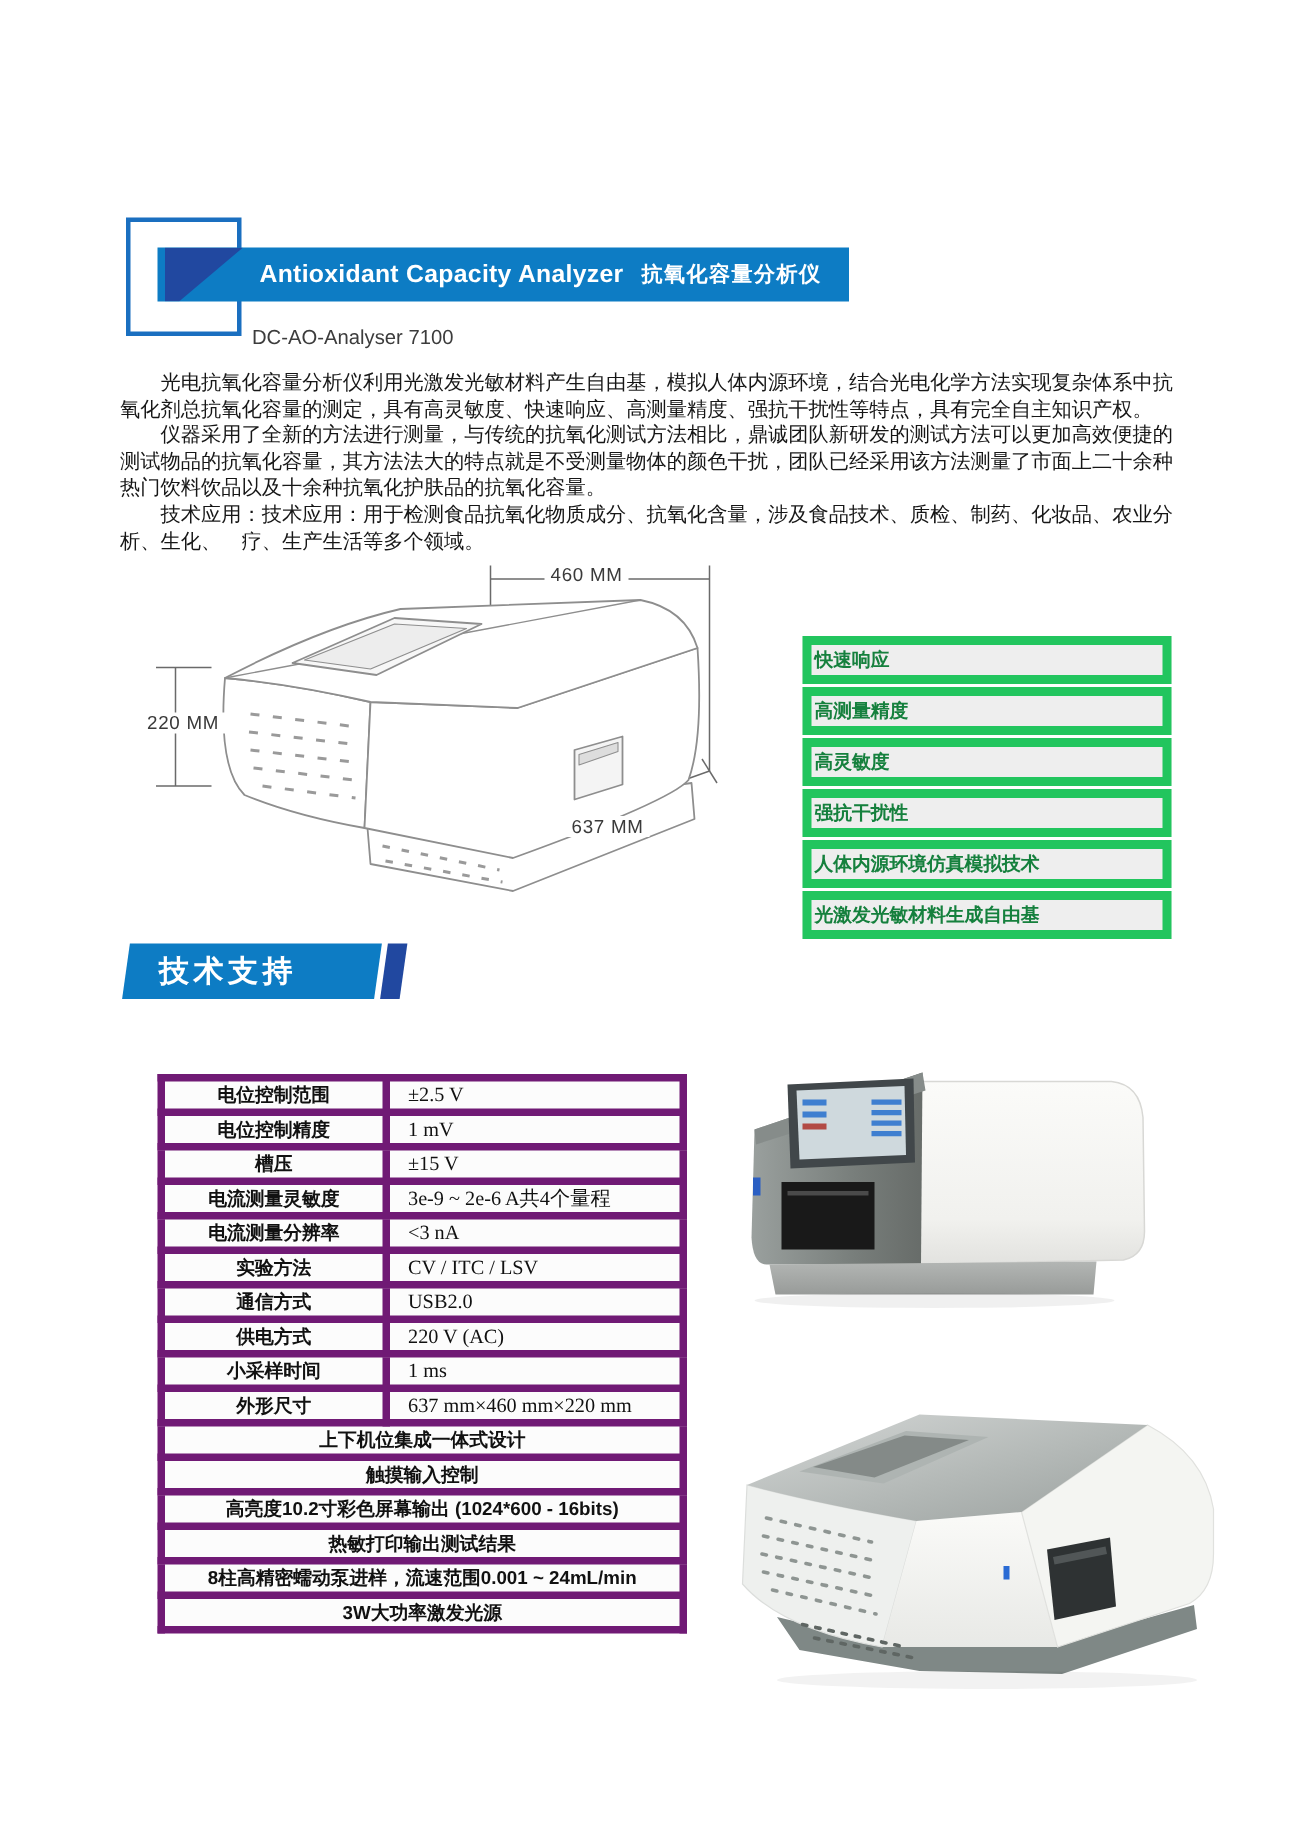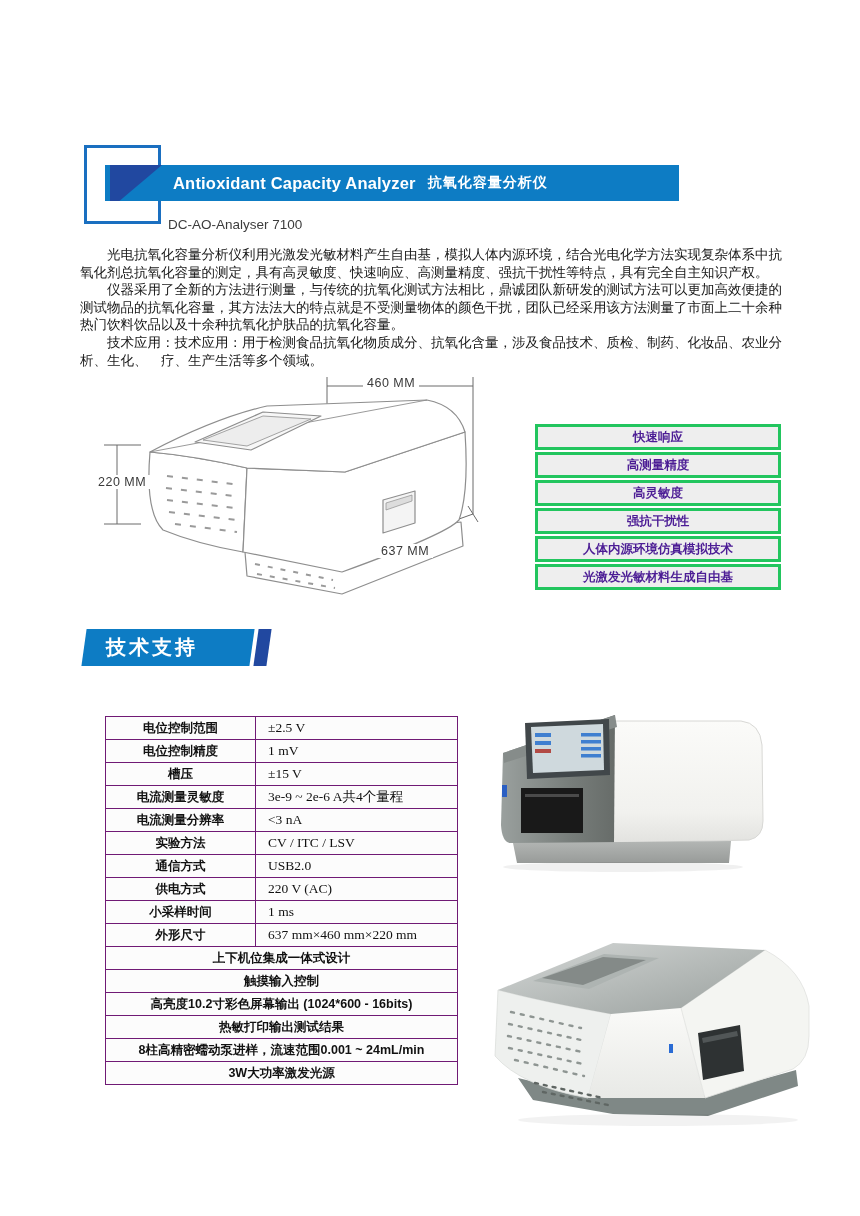--- a/index.html
+++ b/index.html
@@ -2,21 +2,21 @@
 <html><head>
 <meta charset="utf-8">
 <style>
   * { margin:0; padding:0; box-sizing:border-box; }
   html,body { background:#ffffff; }
   body { font-family:"Liberation Sans", sans-serif; color:#1c1c1c; }
   .page { position:relative; width:860px; height:1216px; background:#ffffff; overflow:hidden; }
 
   
   .hdr-square { position:absolute; left:84px; top:145px; width:77px; height:79px; border:3px solid #1a6fc0; background:#fff; }
-  .hdr-banner { position:absolute; left:105px; top:165px; width:574px; height:36px; background:#0d7cc4; }
+  .hdr-banner { position:absolute; left:105px; top:165px; width:461px; height:36px; background:#0d7cc4; }
   .hdr-banner-tri { position:absolute; left:5px; top:0; width:52px; height:100%; background:#2148a0;
                     clip-path:polygon(0 0, 100% 0, 18% 100%, 0 100%); }
   .hdr-banner-text { position:absolute; left:68px; top:0; right:8px; height:100%;
                      display:flex; align-items:center; gap:12px; white-space:nowrap; }
   .hdr-en { color:#fff; font-weight:bold; font-size:16.5px; letter-spacing:.2px; }
   .hdr-zh { color:#fff; font-size:14px; font-weight:600; letter-spacing:1px; }
   .hdr-model { position:absolute; left:168px; top:205px; font-size:13.5px; color:#3c3c3c;margin-top:12px; }
 
   
   .intro { position:absolute; left:80px; top:246px; width:712px; font-size:13.5px;
@@ -26,33 +26,33 @@
   
   .diagram { position:absolute; left:95px; top:372px; width:430px; height:235px; }
   .dim-label { position:absolute; font-size:12.5px; color:#3a3a3a; background:#fff; padding:0 4px;
                letter-spacing:.5px; white-space:nowrap; }
   .dim-460 { left:268px; top:4px; }
   .dim-220 { left:-1px; top:103px; }
   .dim-637 { left:282px; top:172px; }
 
   
   .features { position:absolute; left:535px; top:424px; width:246px; display:flex; flex-direction:column; gap:2px; }
-  .feature-cell { background:#eeeeee; border:3px solid #22c55e; text-align:center;
-                  font-size:12.5px; font-weight:600; color:#4c1d95; padding:2px 2px; line-height:16px; }
+  .feature-cell { background:#eeeeee; border:6px solid #22c55e; 
+                  font-size:12.5px; font-weight:600; color:#15803d; padding:2px 2px; line-height:16px; }
 
   
   .support-wrap { position:absolute; left:84px; top:629px; width:200px; height:37px; }
   .support-bg { position:absolute; left:0; top:0; width:168px; height:37px; background:#0d7cc4; transform:skewX(-8deg); }
   .support-stripe { position:absolute; left:172px; top:0; width:13px; height:37px; background:#2148a0; transform:skewX(-8deg); }
   .support-title { position:absolute; left:22px; top:0; height:37px; display:flex; align-items:center;
                    color:#fff; font-size:20px; font-weight:bold; letter-spacing:3px; }
 
   
   .spec-table { position:absolute; left:105px; top:716px; width:353px; border-collapse:collapse; }
-  .spec-table td { border:1px solid #701a75; background:#fcfcfc; height:23px; padding:0; }
+  .spec-table td { border:5px solid #701a75; background:#fcfcfc; height:23px; padding:0; }
   .spec-label { width:150px; text-align:center; font-size:12.5px; font-weight:600; color:#111; }
   .spec-value { font-family:"Liberation Serif", serif; font-size:13.5px; color:#111; padding-left:12px !important; }
   .spec-full  { text-align:center; font-size:12.5px; font-weight:600; color:#111; }
 
   
   .photo1 { position:absolute; left:473px; top:693px; }
   .photo2 { position:absolute; left:463px; top:928px; }
 </style>
 </head>
 <body>

